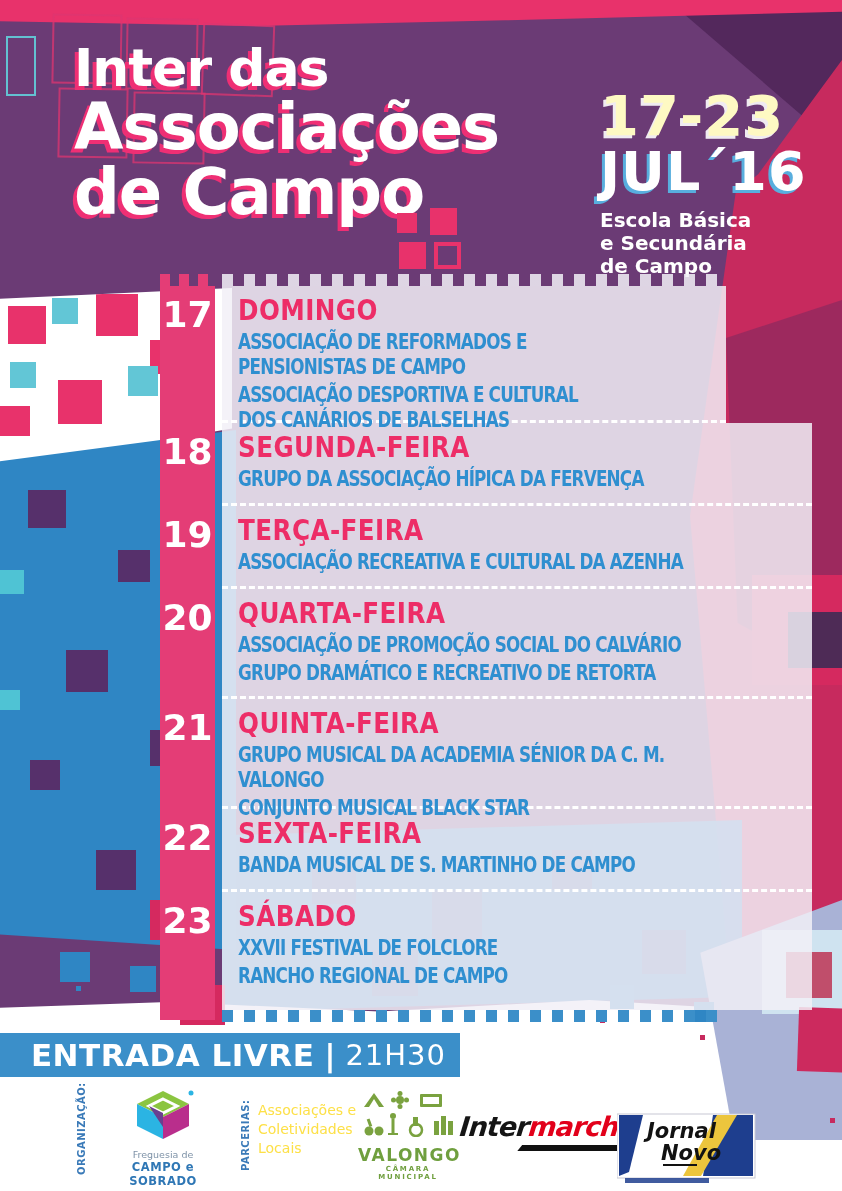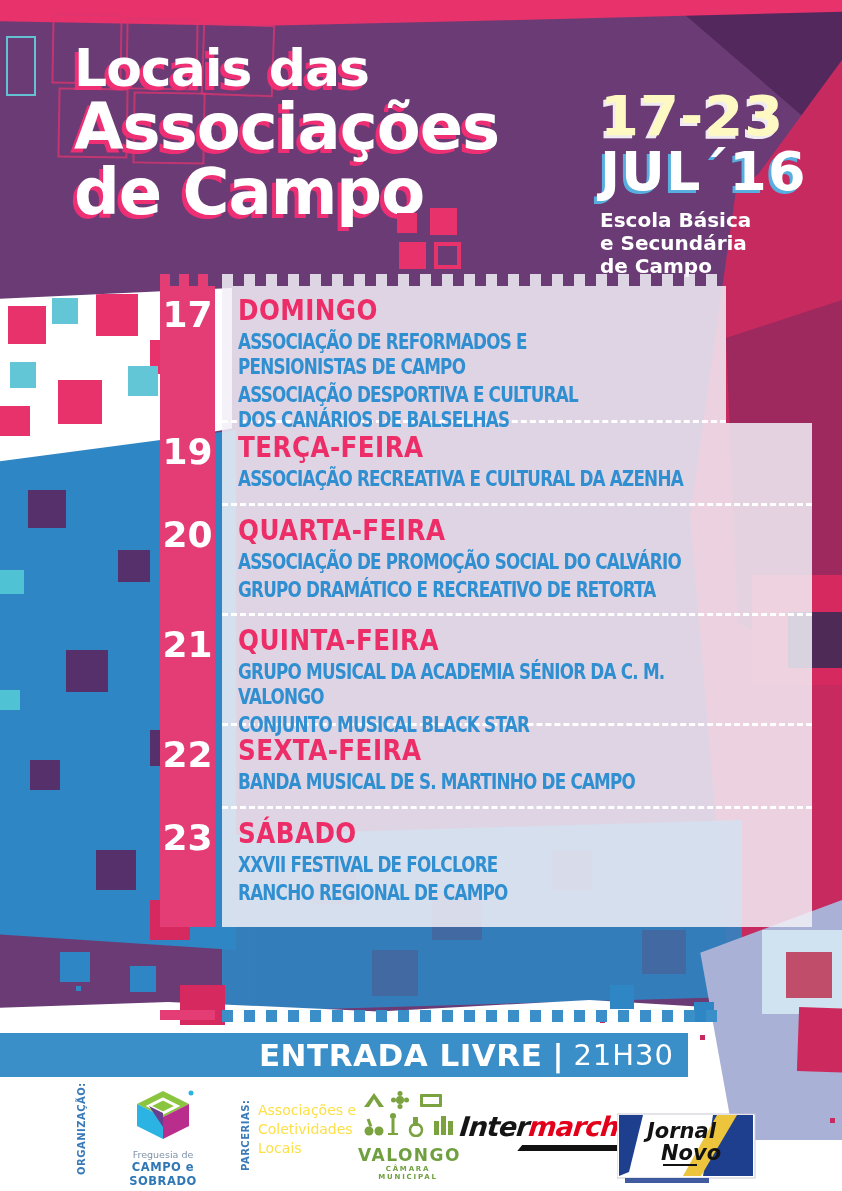--- a/index.html
+++ b/index.html
@@ -72,21 +72,21 @@
   .weekday { color:#ed2d67; font-size:29px; font-weight:800; letter-spacing:.5px;
     transform:scaleX(.85); transform-origin:left; white-space:nowrap; line-height:32px; margin-bottom:4px; }
   .event { color:#2f8fd0; font-size:21px; font-weight:bold; letter-spacing:-1px; line-height:25px;
     transform:scaleX(.8); transform-origin:left; margin-bottom:3px; width:560px; }
   .narrow .event { width:470px; }
   .teeth-bottom { position:absolute; top:736px; left:62px; width:504px; height:12px;
     background:repeating-linear-gradient(90deg,#3b8fc9 0 11px,transparent 11px 22px); }
   .pink-col-ext { position:absolute; top:736px; left:0; width:55px; height:10px; background:#e43d76; }
 
   
-  #entrada-bar { left:0; top:1033px; width:688px; height:44px; background:#3b8fc9; z-index:6;
+  #entrada-bar { left:0; top:1033px; width:460px; height:44px; background:#3b8fc9; z-index:6;
     display:flex; align-items:center; justify-content:flex-end; gap:10px; padding-right:14px; color:#fff; }
   .entrada-label { font-size:31px; font-weight:800; letter-spacing:.5px; }
   .entrada-sep { font-size:30px; font-weight:800; }
   .entrada-time { font-size:29px; font-weight:400; letter-spacing:1px; }
 
   
   #footer { position:absolute; left:0; top:1085px; width:842px; height:106px; z-index:6; }
   .vlabel { position:absolute; writing-mode:vertical-rl; transform:rotate(180deg);
     color:#3a7ab8; font-size:10px; font-weight:bold; letter-spacing:.5px; }
   #org-label { left:76px; top:10px; height:80px; }
@@ -169,21 +169,21 @@
 
   <div class="dot" style="left:76px;top:986px;width:5px;height:5px;background:#2f86c4"></div>
   <div class="dot" style="left:48px;top:1046px;width:4px;height:4px;background:#c72a5e"></div>
   <div class="dot" style="left:206px;top:1060px;width:4px;height:4px;background:#c72a5e"></div>
   <div class="dot" style="left:600px;top:1018px;width:5px;height:5px;background:#c72a5e"></div>
   <div class="dot" style="left:700px;top:1035px;width:5px;height:5px;background:#c72a5e"></div>
   <div class="dot" style="left:830px;top:1118px;width:5px;height:5px;background:#c72a5e"></div>
 </div>
 
 <div class="abs" id="title-block">
-  <div class="title-line t1">Locais das</div>
+  <div class="title-line t1">Inter das</div>
   <div class="title-line t2">Associações</div>
   <div class="title-line t3">de Campo</div>
 </div>
 <div class="abs" id="pixel-deco">
   <div class="sq" style="left:2px;top:5px;width:20px;height:20px;background:#e8326b"></div>
   <div class="sq" style="left:35px;top:0;width:27px;height:27px;background:#e8326b"></div>
   <div class="sq" style="left:4px;top:34px;width:27px;height:27px;background:#e8326b"></div>
   <div class="sq" style="left:39px;top:34px;width:27px;height:27px;border:4px solid #e8326b"></div>
 </div>
 
@@ -208,20 +208,28 @@
     <div class="day-row sep h137 narrow">
       <div class="num-cell">17</div>
       <div class="gap-cell"></div>
       <div class="content-cell">
         <div class="weekday">DOMINGO</div>
         <div class="event">ASSOCIAÇÃO DE REFORMADOS E PENSIONISTAS DE CAMPO</div>
         <div class="event">ASSOCIAÇÃO DESPORTIVA E CULTURAL DOS CANÁRIOS DE BALSELHAS</div>
       </div>
     </div>
 
+    <div class="day-row sep h83">
+      <div class="num-cell">18</div>
+      <div class="gap-cell"></div>
+      <div class="content-cell">
+        <div class="weekday">SEGUNDA-FEIRA</div>
+        <div class="event">GRUPO DA ASSOCIAÇÃO HÍPICA DA FERVENÇA</div>
+      </div>
+    </div>
 
     <div class="day-row sep h83">
       <div class="num-cell">19</div>
       <div class="gap-cell"></div>
       <div class="content-cell">
         <div class="weekday">TERÇA-FEIRA</div>
         <div class="event">ASSOCIAÇÃO RECREATIVA E CULTURAL DA AZENHA</div>
       </div>
     </div>
 

